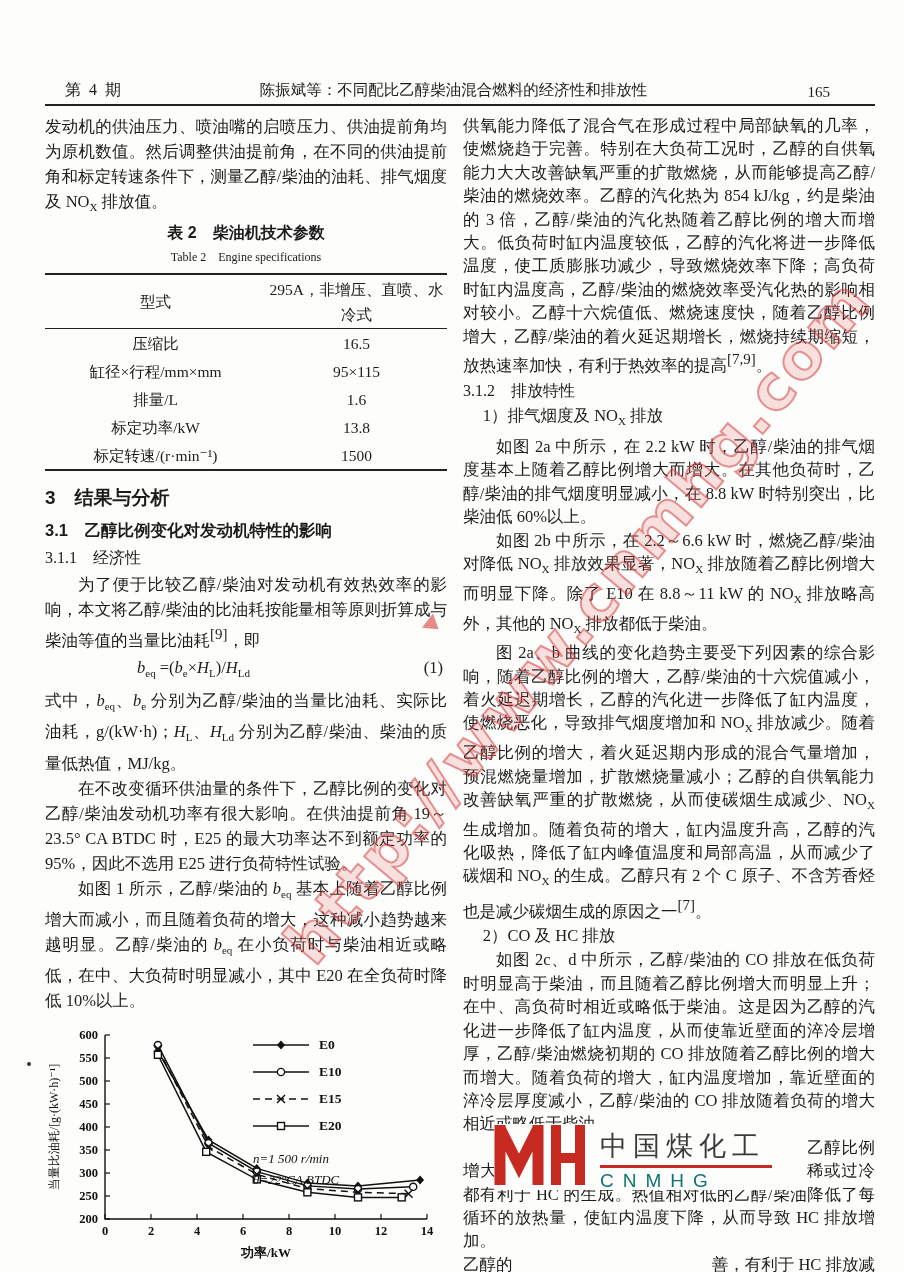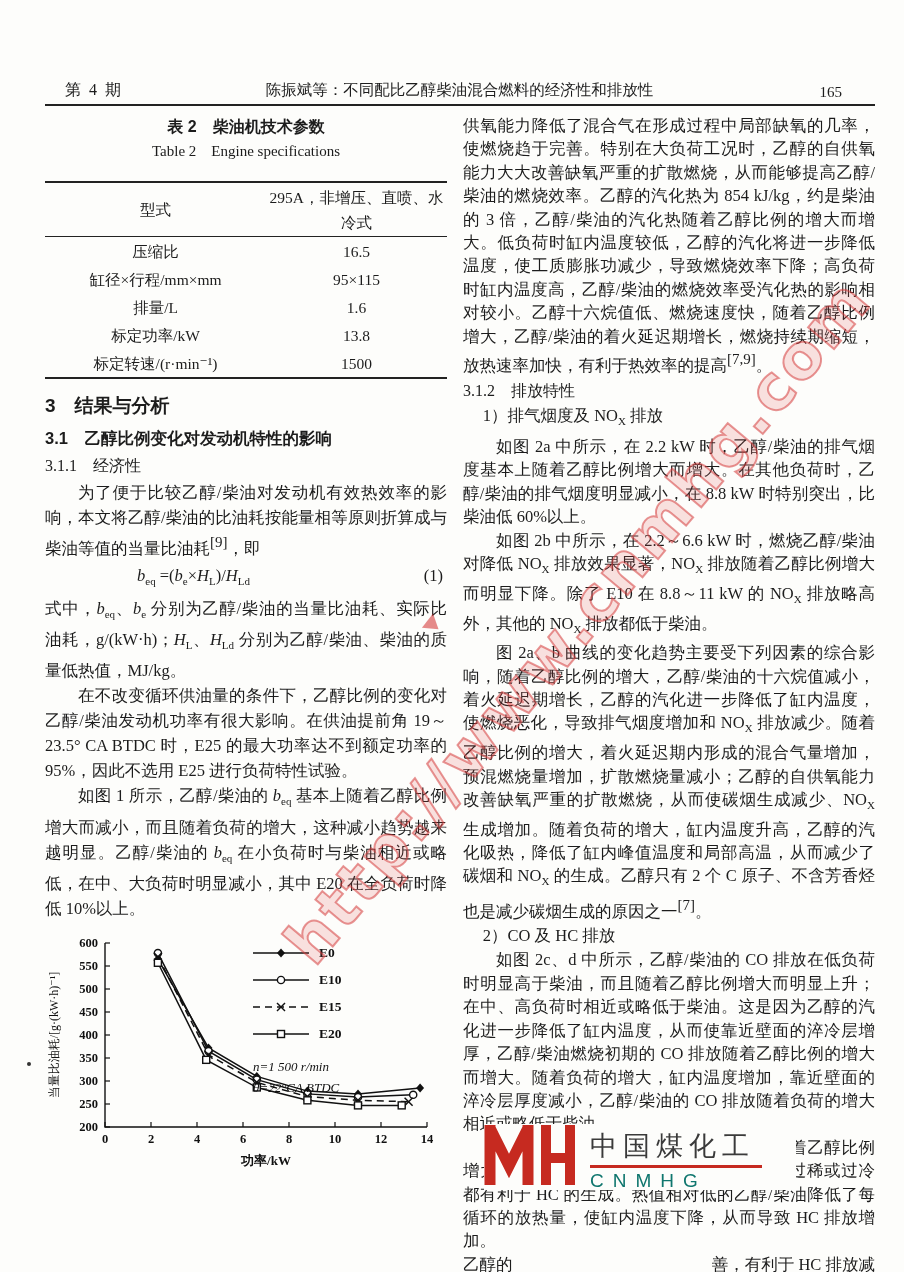--- a/index.html
+++ b/index.html
@@ -3,37 +3,37 @@
 <meta charset="utf-8">
 <style>
   html,body{margin:0;padding:0;}
   body{
     width:904px;height:1272px;position:relative;overflow:hidden;
     background:#fdfdfb;color:#1c1c1c;
     font-family:"Liberation Serif","DejaVu Serif",serif;
   }
   .page{position:absolute;inset:0;}
   
-  .hdr{position:absolute;left:45px;right:30px;top:80px;height:22px;font-size:16px;}
+  .hdr{position:absolute;left:45px;right:42px;top:80px;height:22px;font-size:16px;}
   .hdr .issue{position:absolute;left:20px;top:0;letter-spacing:2px;}
   .hdr .rtitle{position:absolute;left:0;right:0;top:0;text-align:center;font-size:15.5px;}
   .hdr .pageno{position:absolute;right:32px;top:4px;font-size:15px;}
   .hdr-rule{position:absolute;left:45px;width:830px;top:104px;height:2px;background:#222;}
   
   .col{position:absolute;top:114px;font-size:16.5px;line-height:25px;text-align:justify;}
   .col-left{left:45px;width:402px;}
   .col-right{left:463px;width:412px;line-height:23.4px;}
   p{margin:0;}
   .indent{text-indent:2em;}
   sub{font-size:11px;}
   sup{font-size:15px;}
   
   .tbl-cap-zh{margin-top:0;text-align:center;font-weight:bold;font-size:16px;
     font-family:"Liberation Sans","DejaVu Sans",sans-serif;}
-  .tbl-cap-en{text-align:center;font-size:15px;margin-bottom:17px;}
+  .tbl-cap-en{text-align:center;font-size:12px;margin-bottom:3px;}
   table.spec{width:100%;border-collapse:collapse;font-size:15.5px;
     border-top:2.2px solid #222;border-bottom:2.2px solid #222;}
   table.spec td{padding:1.5px 2px;text-align:center;height:22px;}
   table.spec tr:first-child td{border-bottom:1.6px solid #222;}
   
   .h-sec{font-family:"Liberation Sans","DejaVu Sans",sans-serif;font-weight:bold;
     font-size:19px;margin:14px 0 8px 0;text-indent:0;}
   .h-sub{font-family:"Liberation Sans","DejaVu Sans",sans-serif;font-weight:bold;
     font-size:16.5px;margin:4px 0 2px 0;text-indent:0;}
   .h-sub2{font-size:16px;margin:2px 0;text-indent:0;}
@@ -50,21 +50,21 @@
     position:absolute;left:298px;top:918px;white-space:nowrap;
     font-family:"DejaVu Sans",sans-serif;font-weight:bold;font-size:62px;letter-spacing:3px;
     transform:rotate(-50deg);transform-origin:0 50%;
     color:rgba(222,72,72,0.16);-webkit-text-stroke:2px rgba(213,62,62,0.55);
     pointer-events:none;z-index:5;
   }
   .wm-arrow{position:absolute;left:426px;top:616px;width:0;height:0;z-index:5;
     border-left:14px solid rgba(213,62,62,0.6);border-top:9px solid transparent;
     border-bottom:9px solid transparent;transform:rotate(38deg);}
   
-  .logo{position:absolute;left:484px;top:1124px;width:312px;height:66px;background:#fdfdfb;
+  .logo{position:absolute;left:494px;top:1124px;width:312px;height:66px;background:#fdfdfb;
     display:flex;align-items:flex-start;z-index:6;}
   .logo .mark{flex:0 0 auto;margin-right:14px;}
   .logo .ltxt{display:flex;flex-direction:column;padding-top:4px;}
   .logo .zh{font-size:27px;letter-spacing:6px;color:#3a3a3a;
     font-family:"Liberation Sans","DejaVu Sans",sans-serif;}
   .logo .rule{height:3px;background:#c62a20;margin:1px 0 2px 0;width:172px;}
   .logo .en{font-size:19px;letter-spacing:9px;color:#0f766e;
     font-family:"Liberation Sans","DejaVu Sans",sans-serif;}
   .margin-dot{position:absolute;left:27px;top:1062px;width:4px;height:4px;background:#333;border-radius:50%;}
   
@@ -76,20 +76,21 @@
 <div class="page">
 
   <div class="hdr">
     <span class="issue">第 4 期</span>
     <span class="rtitle">陈振斌等：不同配比乙醇柴油混合燃料的经济性和排放性</span>
     <span class="pageno">165</span>
   </div>
   <div class="hdr-rule"></div>
 
   <div class="col col-left">
+    <p>发动机的供油压力、喷油嘴的启喷压力、供油提前角均为原机数值。然后调整供油提前角，在不同的供油提前角和标定转速条件下，测量乙醇/柴油的油耗、排气烟度及 NO<sub>X</sub> 排放值。</p>
 
     <div class="tbl-cap-zh">表 2　柴油机技术参数</div>
     <div class="tbl-cap-en">Table 2　Engine specifications</div>
     <table class="spec">
       <tbody>
           <tr>
             <td style="width: 55%;">型式</td>
             <td>295A，非增压、直喷、水冷式</td>
           </tr>
           <tr>

